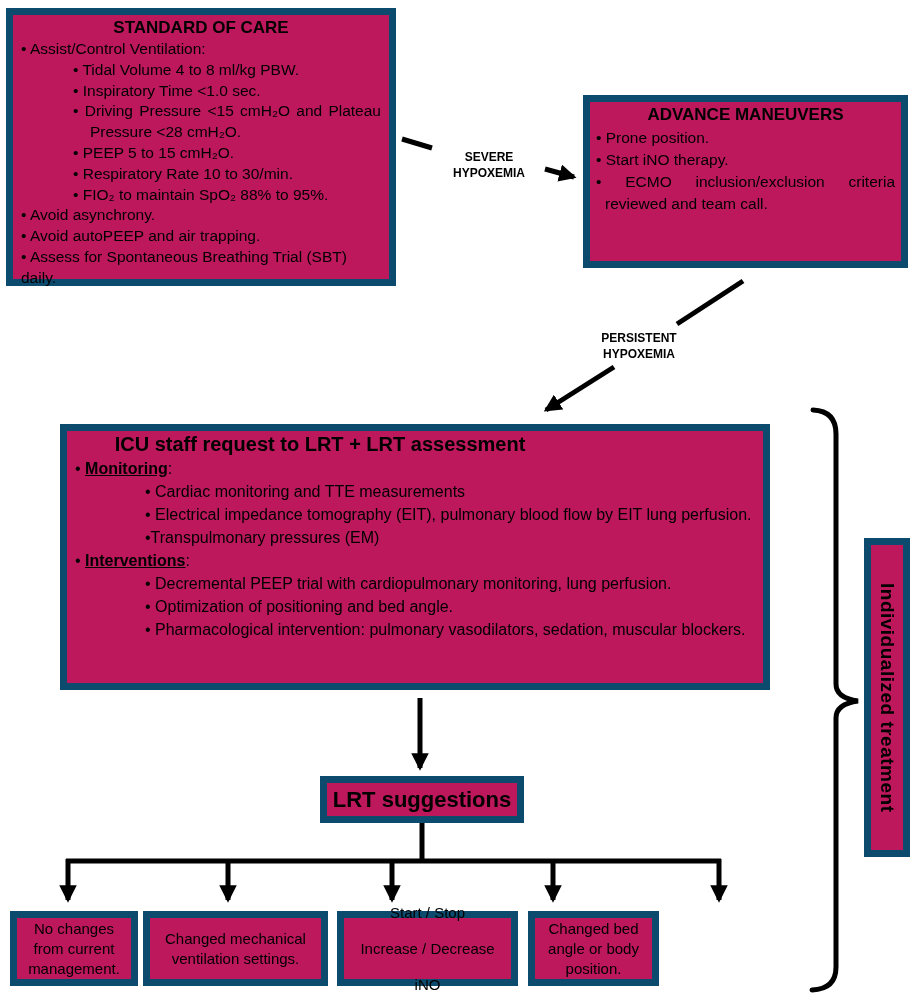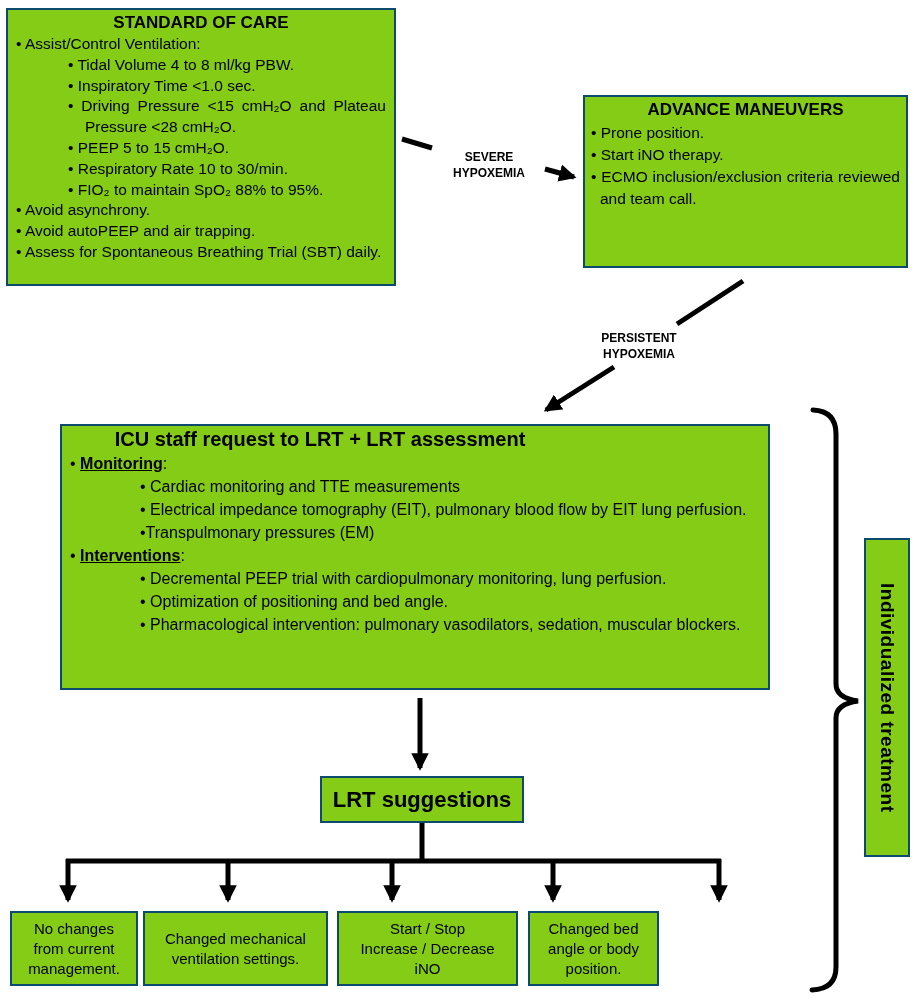--- a/index.html
+++ b/index.html
@@ -1,20 +1,20 @@
 <!DOCTYPE html>
 <html><head>
 <meta charset="utf-8">
 <title>Diagram</title>
 <style>
   html,body{margin:0;padding:0;background:#fff;}
   #canvas{position:relative;width:914px;height:1000px;background:#ffffff;
           font-family:"Liberation Sans","DejaVu Sans",sans-serif;color:#000;overflow:hidden;}
   #connectors{position:absolute;left:0;top:0;width:914px;height:1000px;pointer-events:none;}
-  .box{position:absolute;border:2px solid #0c4a6e;background:#84cc16;box-sizing:border-box;}
+  .box{position:absolute;border:7px solid #0c4a6e;background:#be185d;box-sizing:border-box;}
   .title{font-weight:bold;text-align:center;}
 
   
   #soc{left:6px;top:8px;width:390px;height:278px;padding:1px 8px;font-size:15.5px;line-height:20.8px;}
   #soc .title{font-size:17px;line-height:23px;}
   #soc .l2{margin-left:52px;padding-left:17px;text-indent:-17px;text-align:justify;}
 
   
   #adv{left:583px;top:95px;width:325px;height:173px;padding:1px 6px;font-size:15.5px;line-height:22px;}
   #adv .title{font-size:17px;line-height:24px;}
@@ -34,21 +34,21 @@
 
   
   #lrt{left:320px;top:776px;width:204px;height:47px;display:flex;align-items:center;justify-content:center;
        font-weight:bold;font-size:22px;}
 
   
   .out{position:absolute;top:911px;height:75px;display:flex;flex-direction:column;align-items:center;
        justify-content:center;text-align:center;font-size:15px;line-height:20px;padding:2px;}
   #out1{left:10px;width:128px;}
   #out2{left:143px;width:185px;}
-  #out3{left:337px;width:181px;}
+  #out3{left:337px;width:181px;gap:16px;}
   #out4{left:528px;width:131px;}
   #out5{left:676px;width:134px;}
 
   
   #ind{left:864px;top:538px;width:46px;height:319px;display:flex;align-items:center;justify-content:center;}
   #ind .v{writing-mode:vertical-rl;text-orientation:mixed;font-weight:bold;font-size:19px;letter-spacing:0.5px;white-space:nowrap;}
 </style>
 </head>
 <body>
 

